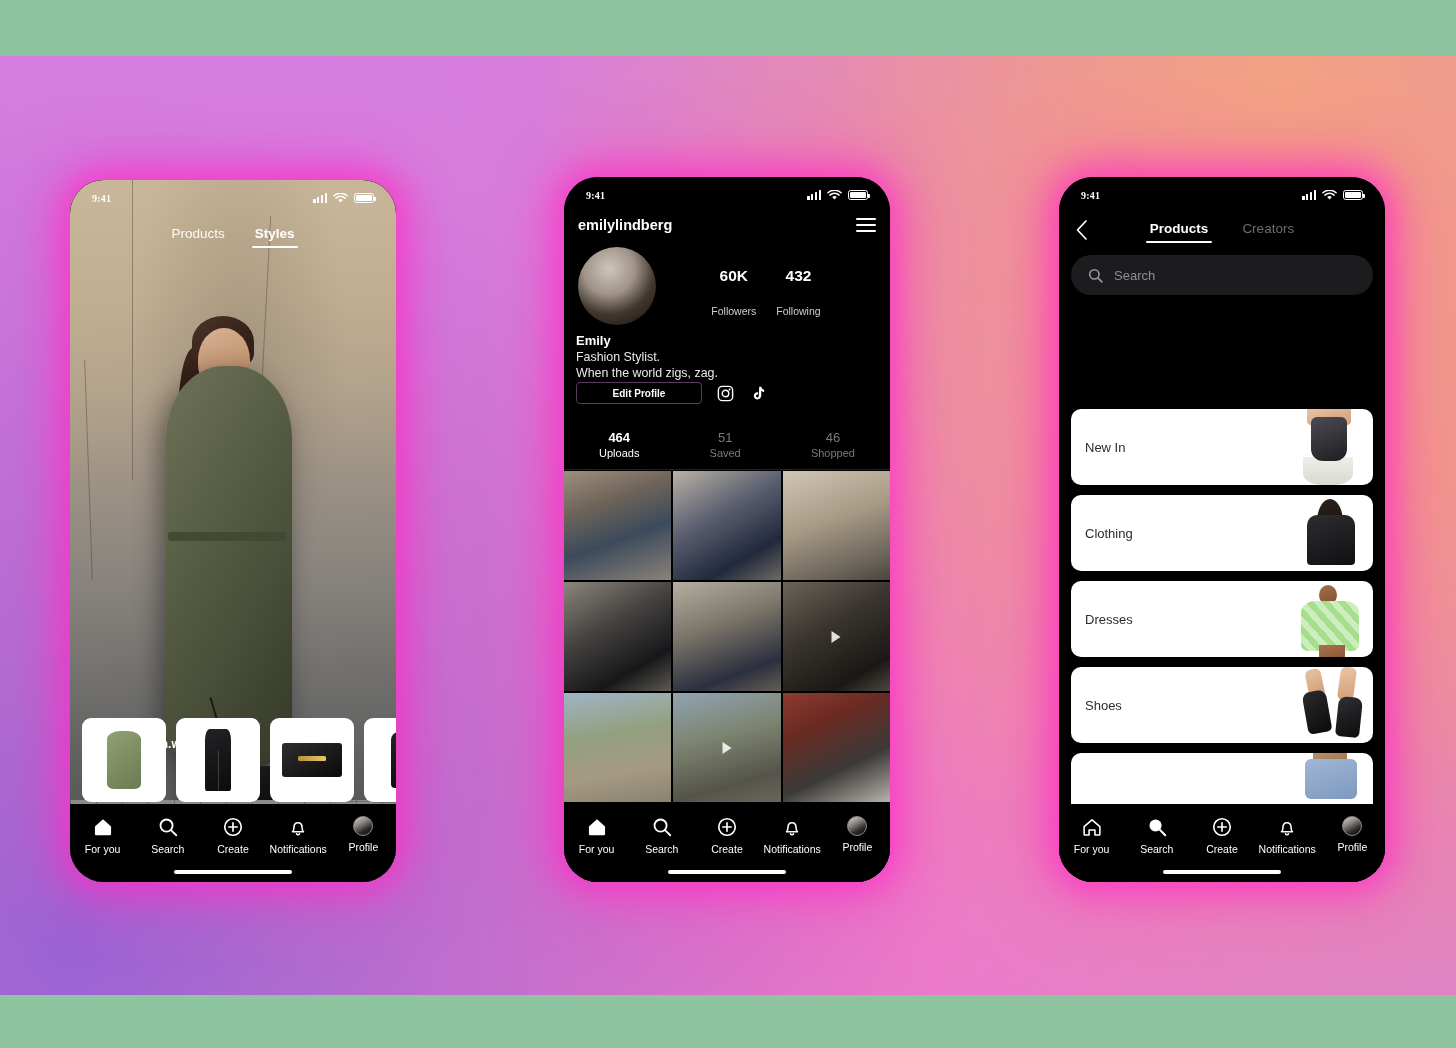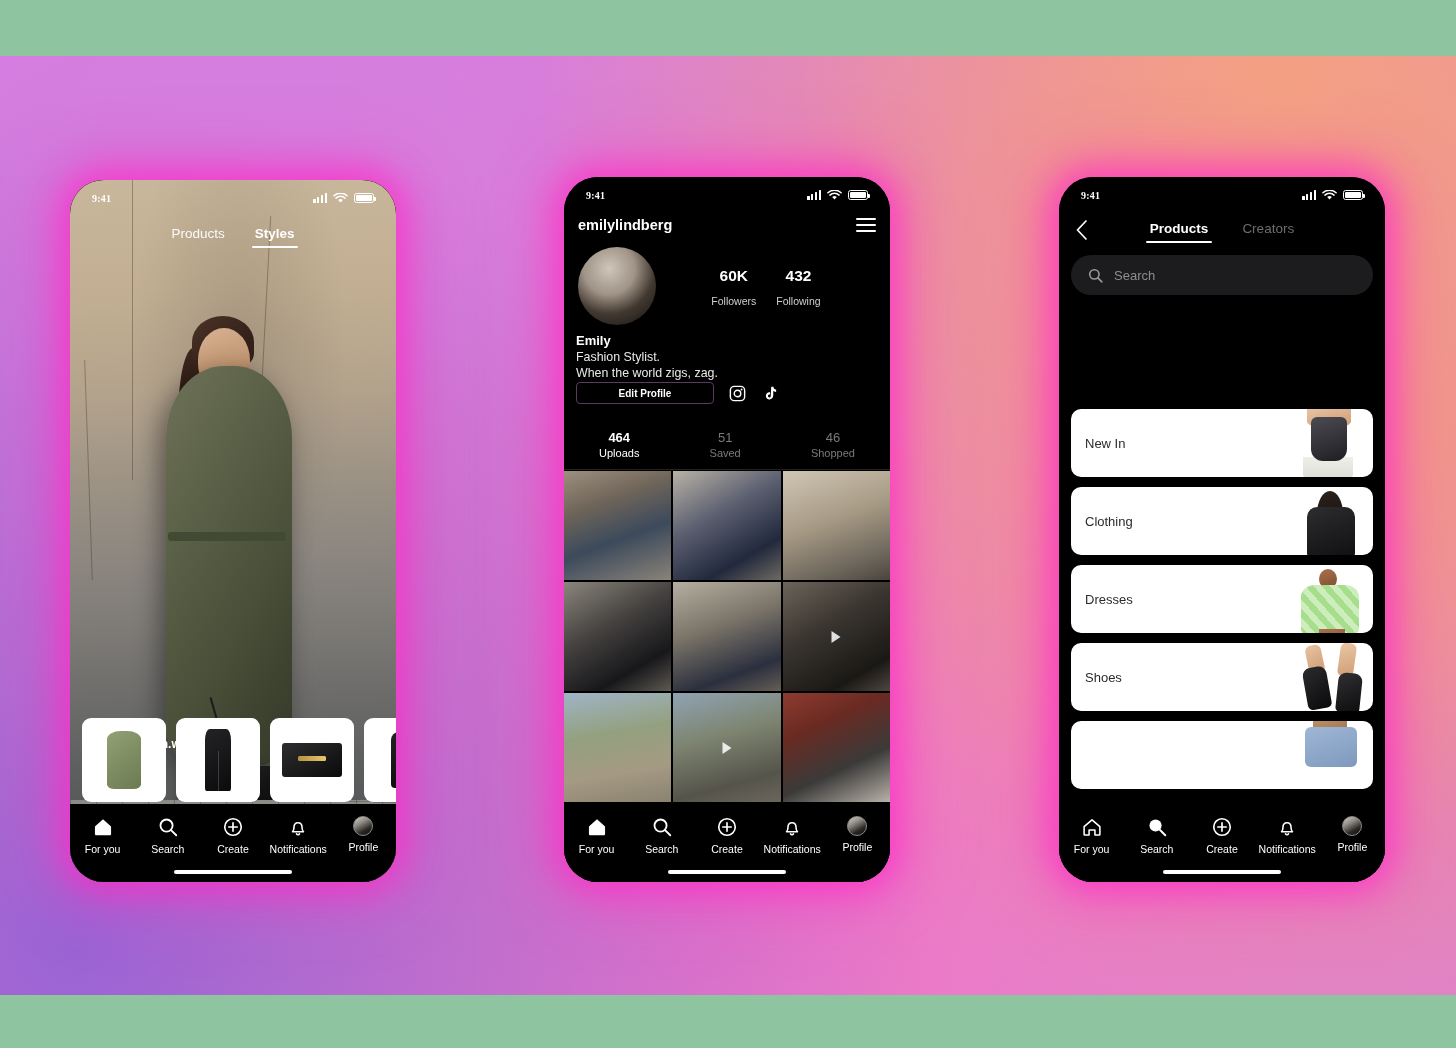--- a/index.html
+++ b/index.html
@@ -171,28 +171,28 @@
   .burger { display: flex; flex-direction: column; gap: 4px; }
   .burger i { display:block; width: 20px; height: 2.2px; background: #fff; border-radius: 2px; }
 
   .p2-profrow { position: absolute; top: 70px; left: 14px; display: flex; align-items: flex-start; gap: 0; width: 298px; }
   .avatar-lg { width: 78px; height: 78px; border-radius: 50%;
     background: radial-gradient(circle at 40% 28%, #cfc6bb 0%, #a09387 35%, #413830 62%, #14100d 100%);
     flex: 0 0 78px; }
   .stats { display: flex; flex: 1; justify-content: center; gap: 20px; padding-top: 20px; }
   .stat { text-align: center; }
   .stat-num { font-size: 15.5px; font-weight: bold; }
-  .stat-lbl { font-size: 10.5px; color: #cfcfcf; margin-top: 10px; }
+  .stat-lbl { font-size: 10.5px; color: #cfcfcf; margin-top: 20px; }
 
   .p2-bio { position: absolute; top: 156px; left: 12px; width: 300px; }
   .bio-name { font-size: 13px; font-weight: bold; }
   .bio-line { font-size: 12.4px; color: #e9e9e9; margin-top: 2px; }
 
   .p2-actions { position: absolute; top: 205px; left: 12px; display: flex; align-items: center; gap: 14px; }
-  .edit-btn { width: 138px; height: 22px; border: 1px solid #5a3a63; border-radius: 4px;
+  .edit-btn { width: 126px; height: 22px; border: 1px solid #5a3a63; border-radius: 4px;
     display: flex; align-items: center; justify-content: center; font-size: 10px; font-weight: bold; color: #fff; background: #000; }
 
   .p2-segments { position: absolute; top: 253px; left: 0; width: 100%;
     display: flex; justify-content: space-around; padding-bottom: 10px; border-bottom: 1px solid #222; }
   .seg { text-align: center; }
   .seg-num { font-size: 13px; font-weight: bold; color: #fff; }
   .seg-lbl { font-size: 11px; color: #fff; margin-top: 2px; }
   .seg.muted .seg-num, .seg.muted .seg-lbl { color: #7a7a7a; font-weight: normal; }
 
   .grid3 { position: absolute; top: 294px; left: 0; width: 100%; height: 331px;
@@ -222,21 +222,21 @@
   .promo-model { position: absolute; right: 4px; top: 0; width: 78px; height: 100%; }
   .pm-dress { position:absolute; left: 12px; top: 22px; width: 56px; height: 66px;
     background: repeating-linear-gradient(42deg,#8fd47a 0 5px,#b6e79f 5px 9px,#7b63c9 9px 11px);
     border-radius: 30% 30% 18% 18%; }
   .pm-head { position:absolute; left: 28px; top: 4px; width: 24px; height: 26px;
     background: linear-gradient(160deg,#f2d3b6,#d8a87f); border-radius: 50%; }
   .pm-hair { position:absolute; left: 25px; top: 1px; width: 30px; height: 18px;
     background: linear-gradient(140deg,#e3c98f,#c6a868); border-radius: 50% 50% 20% 20%; }
 
   .cat-list { position: absolute; top: 232px; left: 12px; width: 302px; height: 330px; }
-  .cat-row { position: relative; width: 302px; height: 68px; background: #fff;
+  .cat-row { position: relative; width: 302px; height: 76px; background: #fff;
     border-radius: 10px; margin-bottom: 10px; overflow: hidden; }
   .cat-label { position: absolute; left: 14px; top: 50%; transform: translateY(-50%);
     font-size: 13px; color: #2b2b2b; }
   .cat-img { position: absolute; right: 0; top: 0; width: 98px; height: 100%; overflow: hidden; }
 
   
   .ci-corset { position:absolute; right:26px; top:8px; width:36px; height:44px;
     background: linear-gradient(160deg,#4b4b52,#1e1e22); border-radius: 6px 6px 12px 12px; }
   .ci-skirt { position:absolute; right:20px; top:48px; width:50px; height:28px;
     background: linear-gradient(180deg,#efefe9,#d9d9d2); border-radius: 0 0 40% 40%; }

